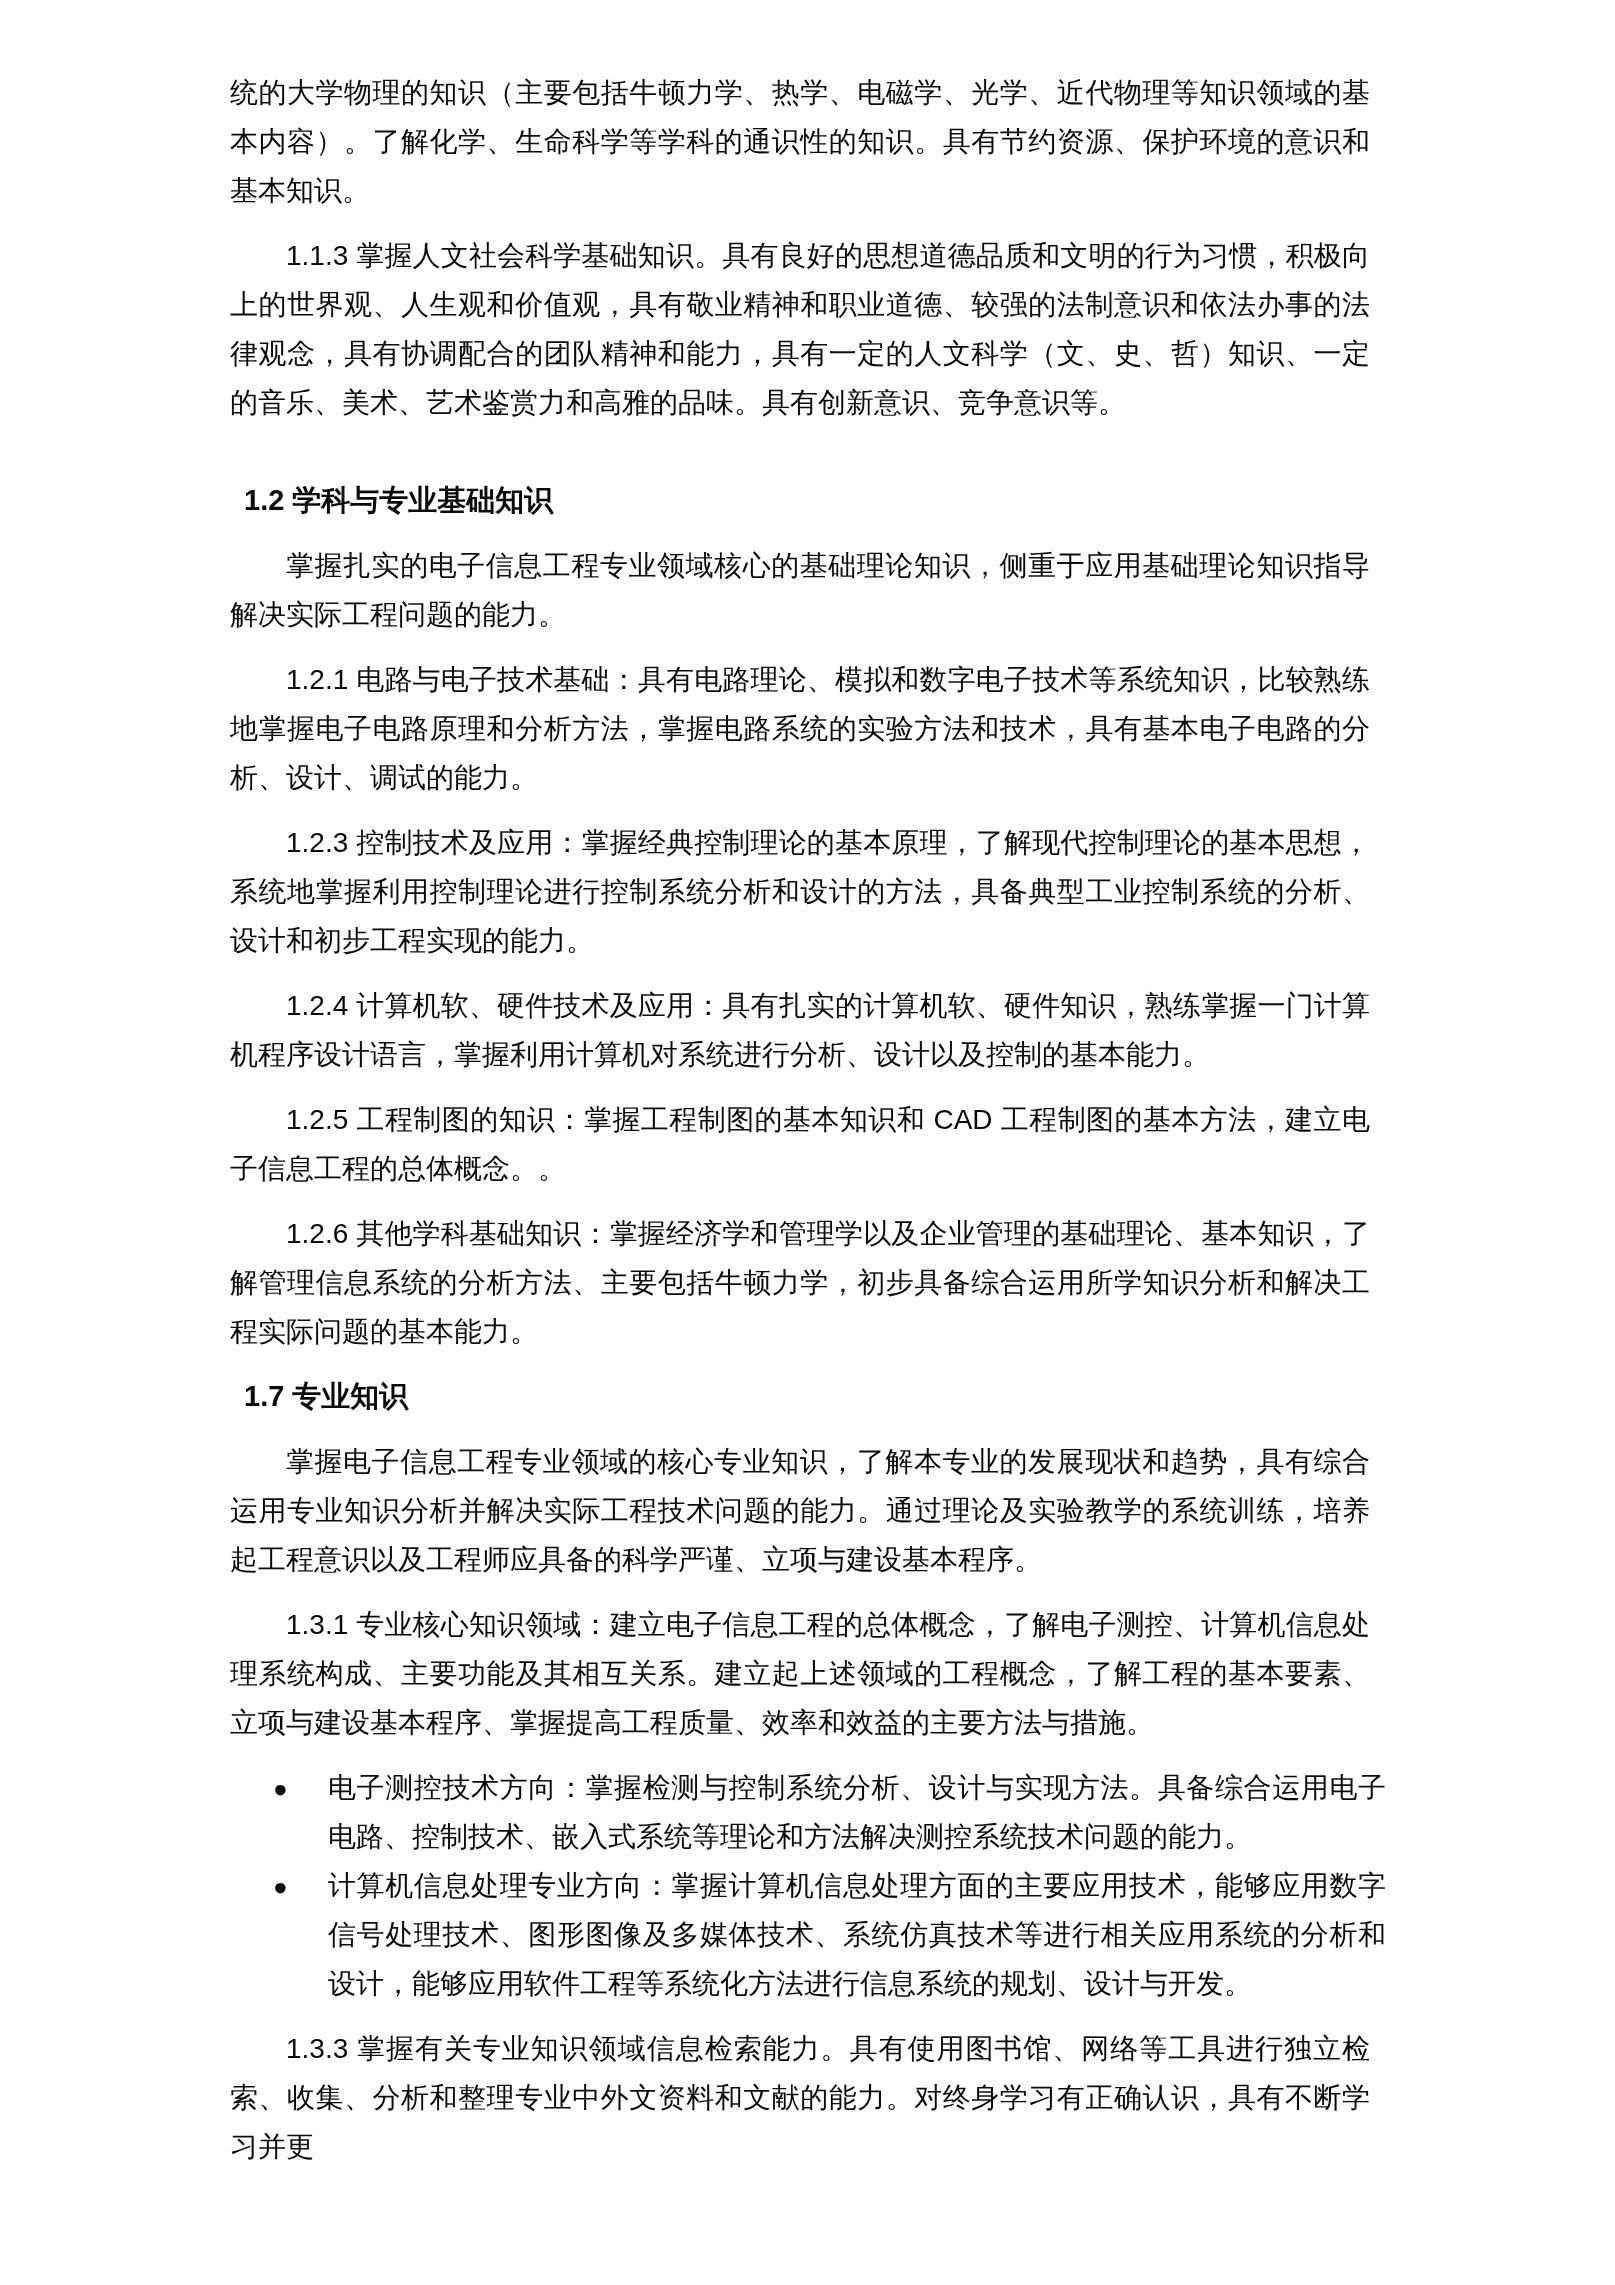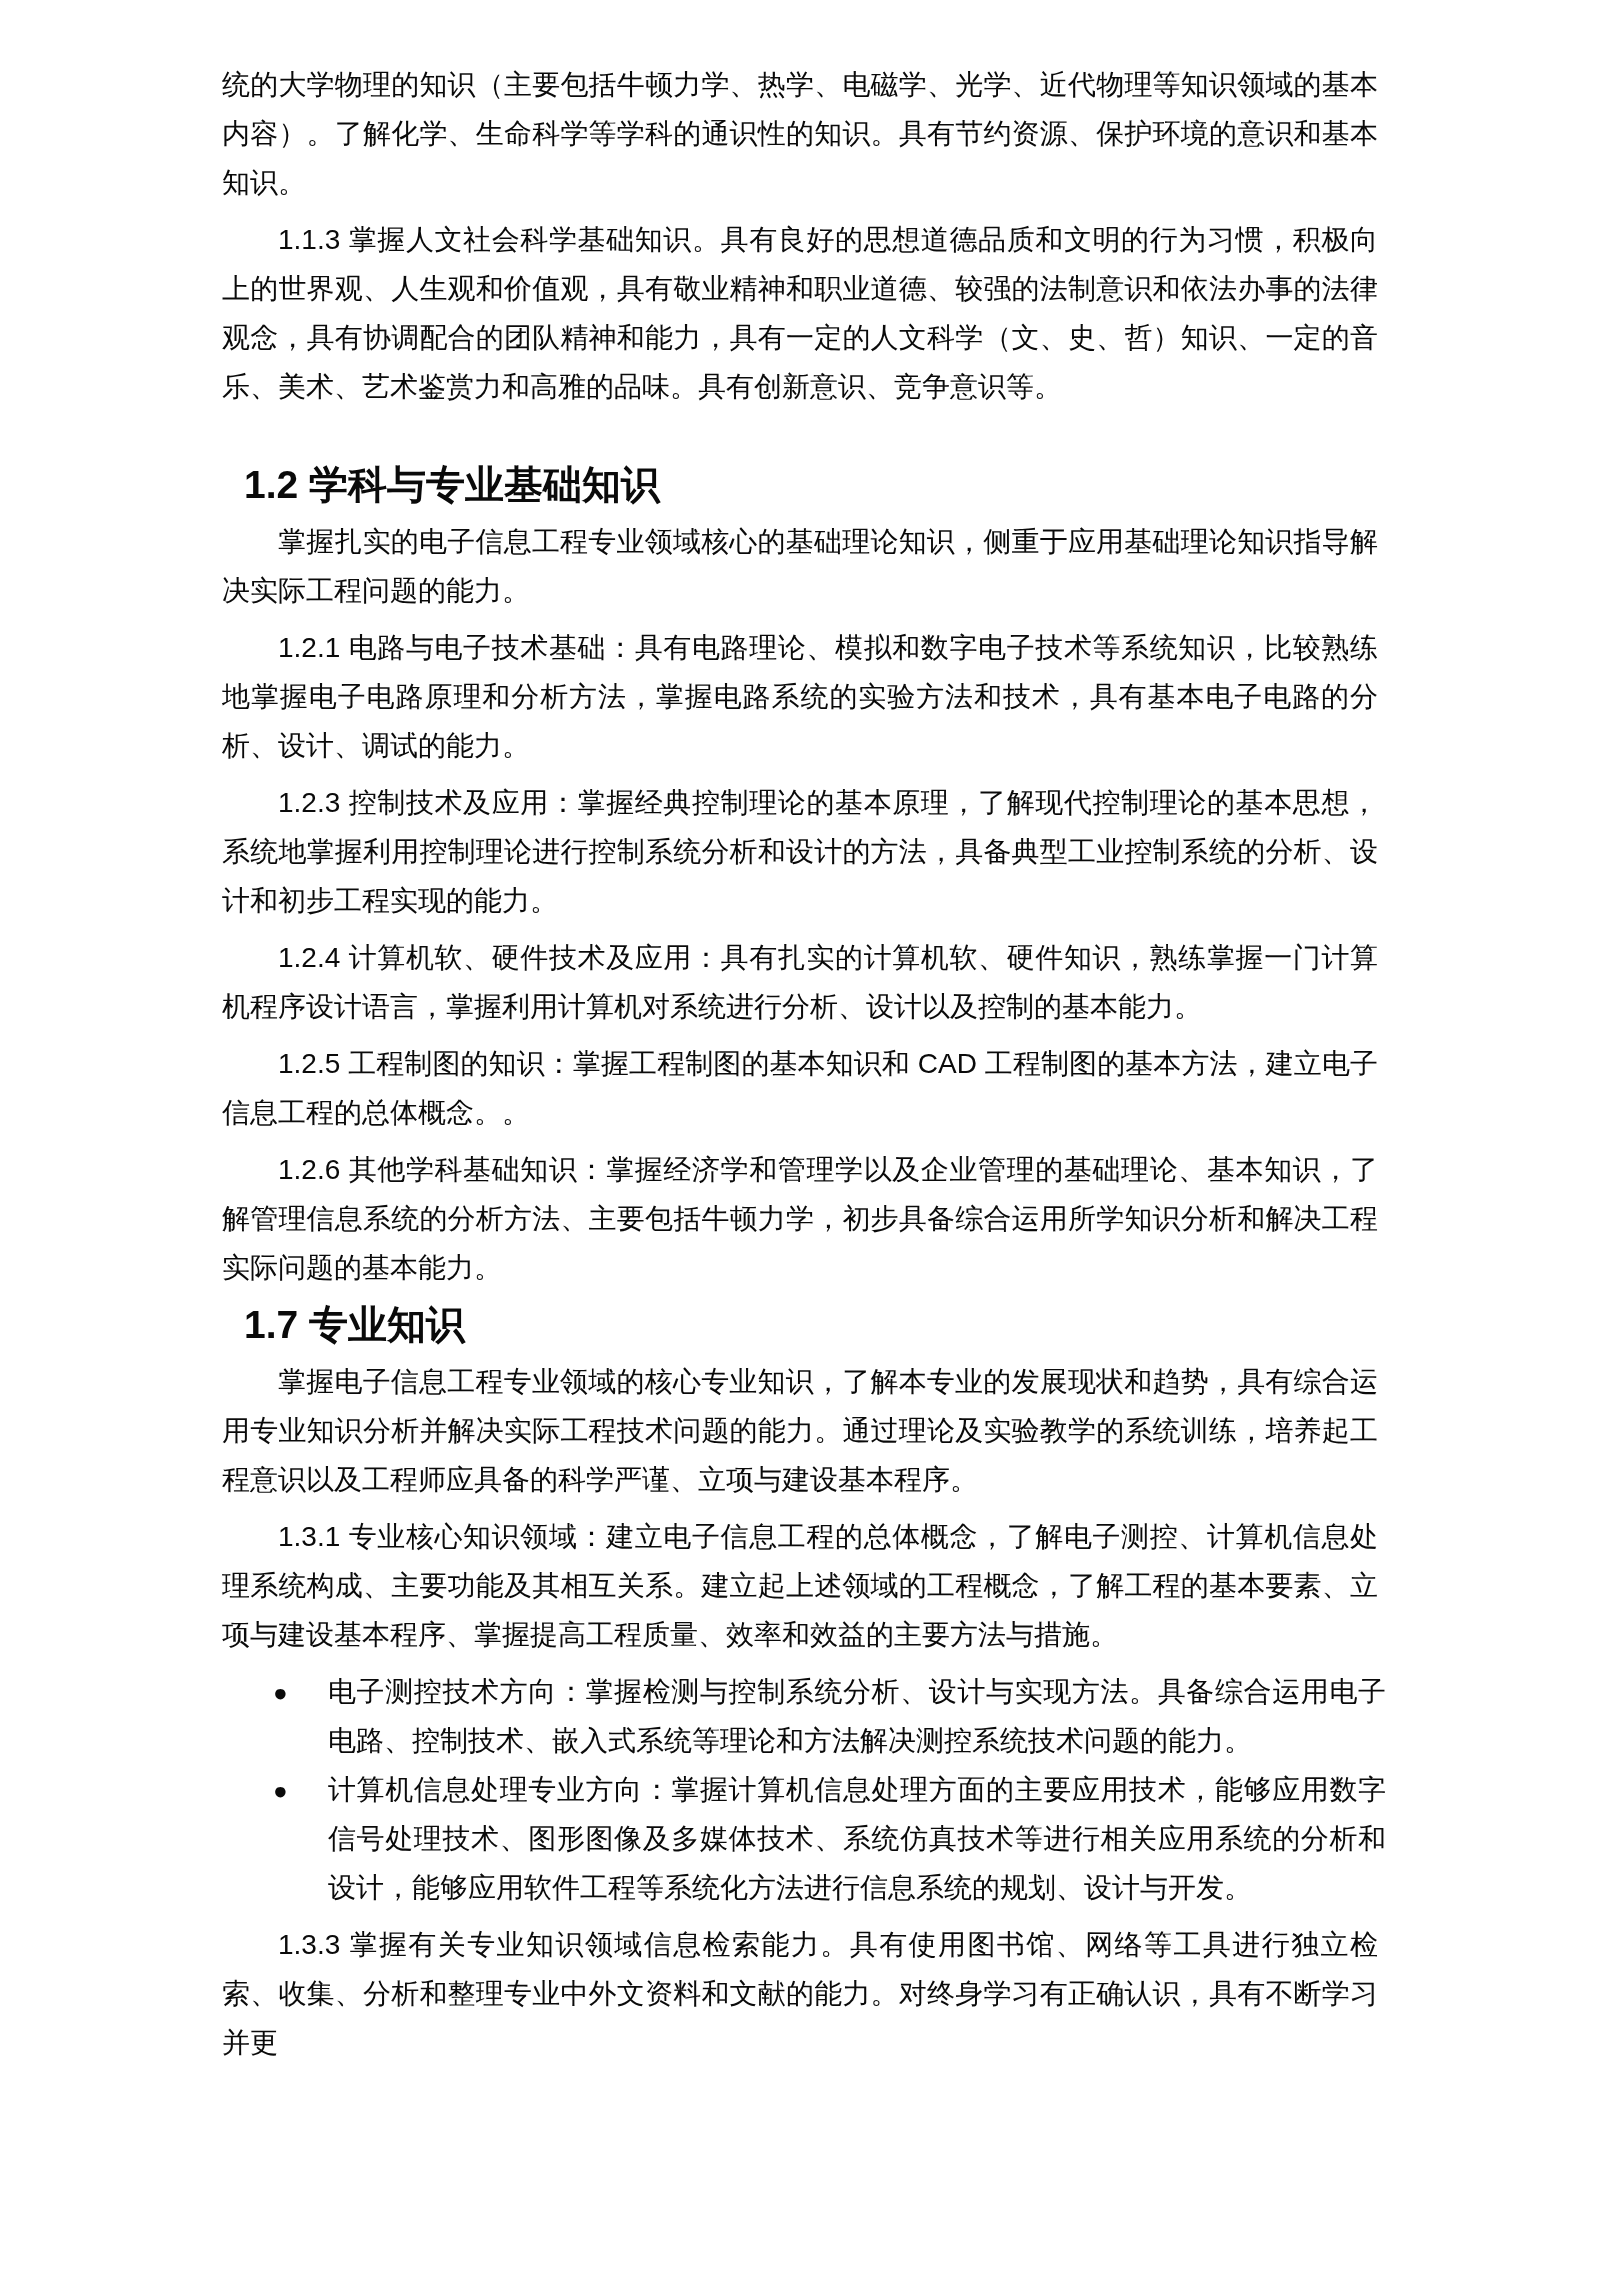--- a/index.html
+++ b/index.html
@@ -20,28 +20,28 @@
     position: absolute;
     left: 214px;
     top: 52px;
     width: 1172px;
     font-size: 28px;
     line-height: 49px;
     text-align: justify;
     text-justify: inter-character;
   }
   .para {
-    margin: 8px;
+    margin: 16px;
   }
   .para.indent {
     text-indent: 56px;
   }
   .heading {
     font-weight: bold;
-    font-size: 39px;
+    font-size: 29px;
     padding-left: 30px;
     text-align: left;
   }
   .heading.space-before {
     margin-top: 49px;
   }
   .bullet-item {
     position: relative;
     padding-left: 114px;
   }

